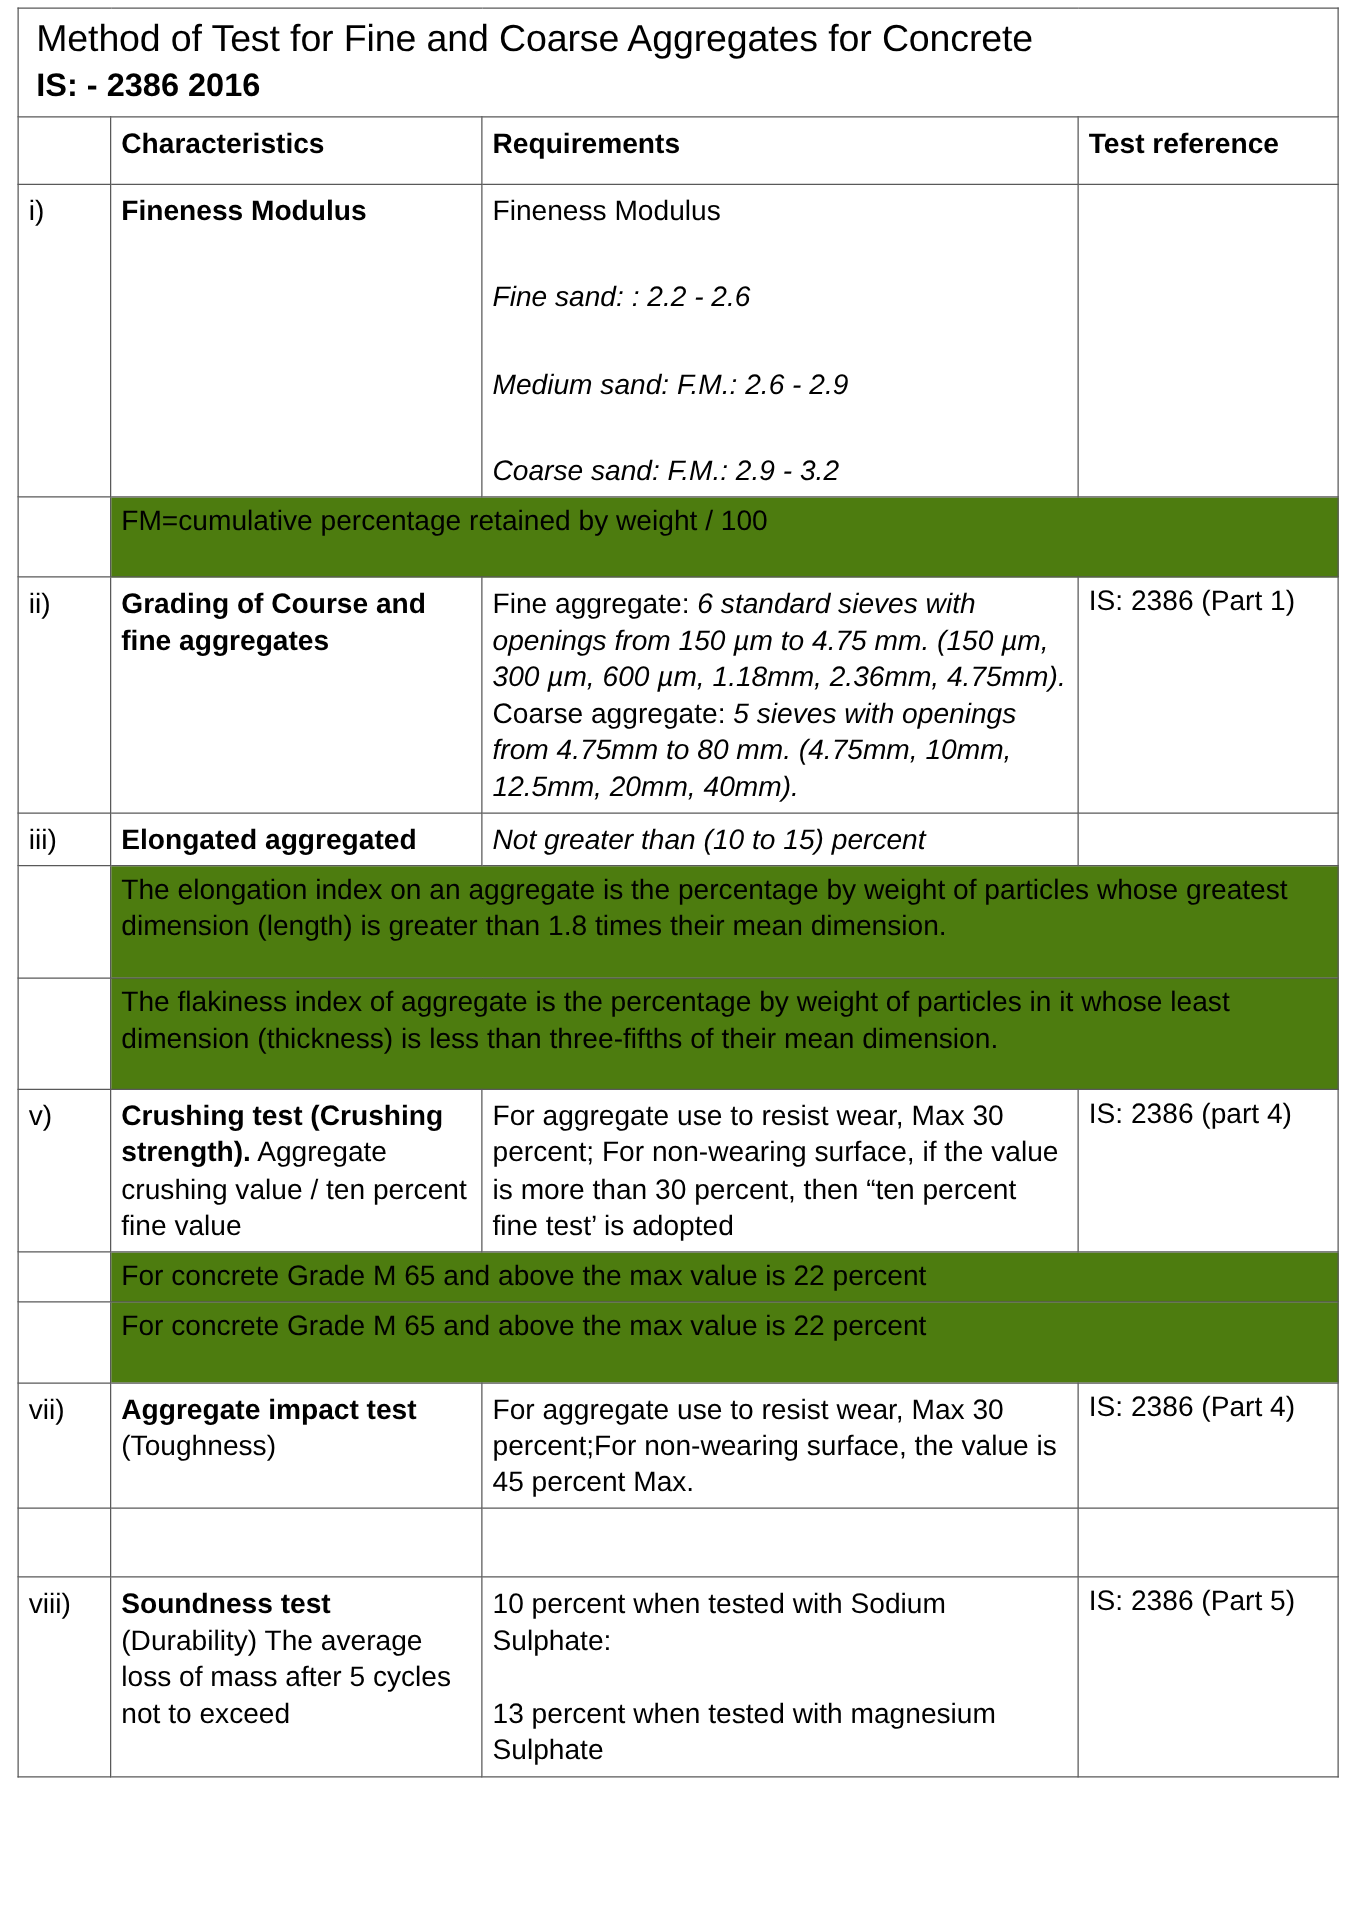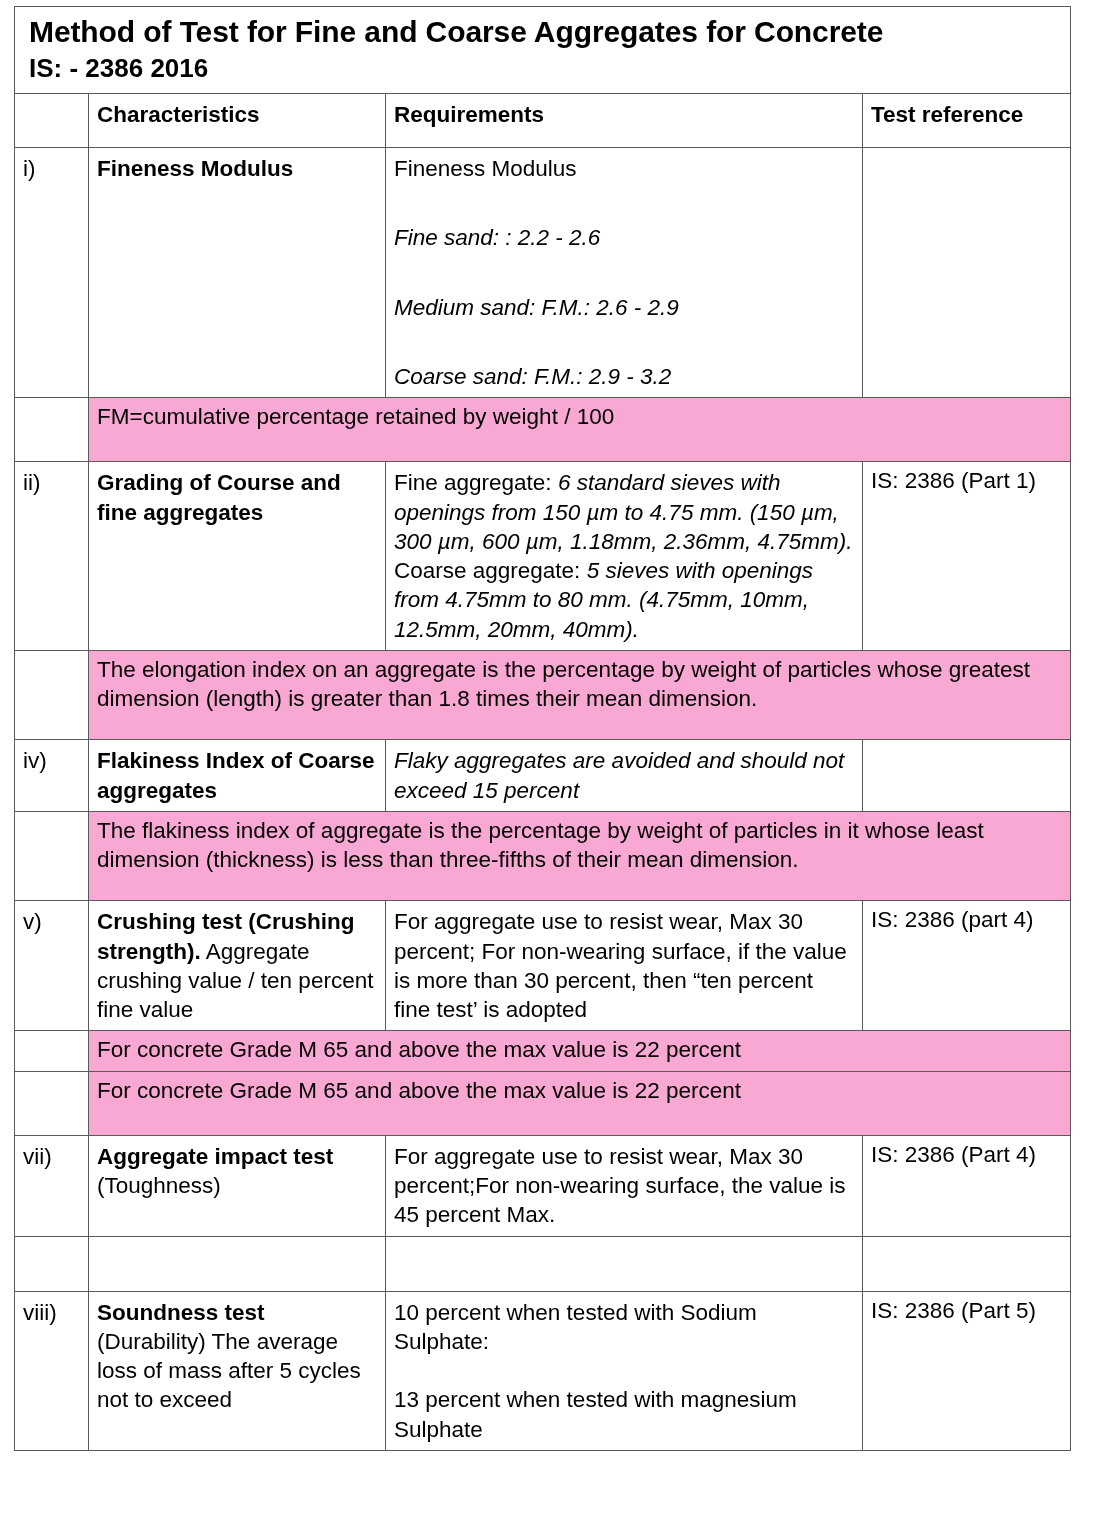--- a/index.html
+++ b/index.html
@@ -44,21 +44,21 @@
   col.c-char  { width: 297px; }
   col.c-req   { width: 477px; }
   col.c-ref   { width: 208px; }
 
   
   .title-cell {
     padding: 6px 10px 8px 14px !important;
   }
   .doc-title {
     font-size: 30px;
-    font-weight: bold;
+    font-weight: normal;
     line-height: 1.25;
     letter-spacing: -0.1px;
     white-space: nowrap;
   }
   .doc-subtitle {
     font-size: 26px;
     font-weight: bold;
     line-height: 1.28;
     margin-top: 1px;
   }
@@ -86,21 +86,21 @@
   .req-plain { font-style: normal; }
   .req-ital  { font-style: italic; margin-top: 40px; }
   .ref-cell  { font-size: 22.5px; margin-top: 24px; }
 
   .cell-pad-top { padding-top: 6px !important; }
 
   .spacer-line { display: block; height: 1.30em; }
 
   
   .note-cell {
-    background: #f9a8d4;
+    background: #4d7c0f;
     font-size: 23px;
     line-height: 1.32;
     padding: 4px 8px 6px 8px !important;
   }
   .note-row-tall .note-cell {
     padding-bottom: 26px !important;
     margin-top: 32px;
   }
   .note-row-short .note-cell {
     padding-bottom: 30px !important;
@@ -163,36 +163,36 @@
         </td>
         <td class="cell-pad-top">
           <span class="req-plain">Fine aggregate:</span>
           <span class="req-ital">6 standard sieves with openings from 150 µm to 4.75 mm. (150 µm, 300 µm, 600 µm, 1.18mm, 2.36mm, 4.75mm).</span>
           <span class="req-plain"> Coarse aggregate:</span>
           <span class="req-ital">5 sieves with openings from 4.75mm to 80 mm. (4.75mm, 10mm, 12.5mm, 20mm, 40mm).</span>
         </td>
         <td class="ref-cell">IS: 2386 (Part 1)</td>
       </tr>
 
+      <tr>
+        <td class="idx">iii)</td>
+        <td class="cell-pad-top">
+          <span class="char-strong">Elongated aggregated</span>
+        </td>
+        <td class="cell-pad-top">
+          <span class="req-ital">Not greater than (10 to 15) percent</span>
+        </td>
+        <td class="ref-cell"></td>
+      </tr>
 
       <tr class="note-row-tall">
         <td></td>
         <td class="note-cell" colspan="3">The elongation index on an aggregate is the percentage by weight of particles whose greatest dimension (length) is greater than 1.8 times their mean dimension.</td>
       </tr>
 
-      <tr>
-        <td class="idx">iv)</td>
-        <td class="cell-pad-top">
-          <span class="char-strong">Flakiness Index of Coarse aggregates</span>
-        </td>
-        <td class="cell-pad-top">
-          <span class="req-ital">Flaky aggregates are avoided and should not exceed 15 percent</span>
-        </td>
-        <td class="ref-cell"></td>
-      </tr>
 
       <tr class="note-row-tall">
         <td></td>
         <td class="note-cell" colspan="3">The flakiness index of aggregate is the percentage by weight of particles in it whose least dimension (thickness) is less than three-fifths of their mean dimension.</td>
       </tr>
 
       <tr>
         <td class="idx">v)</td>
         <td class="cell-pad-top">
           <span class="char-strong">Crushing test (Crushing strength).</span><span class="char-plain"> Aggregate crushing value / ten percent fine value</span>

